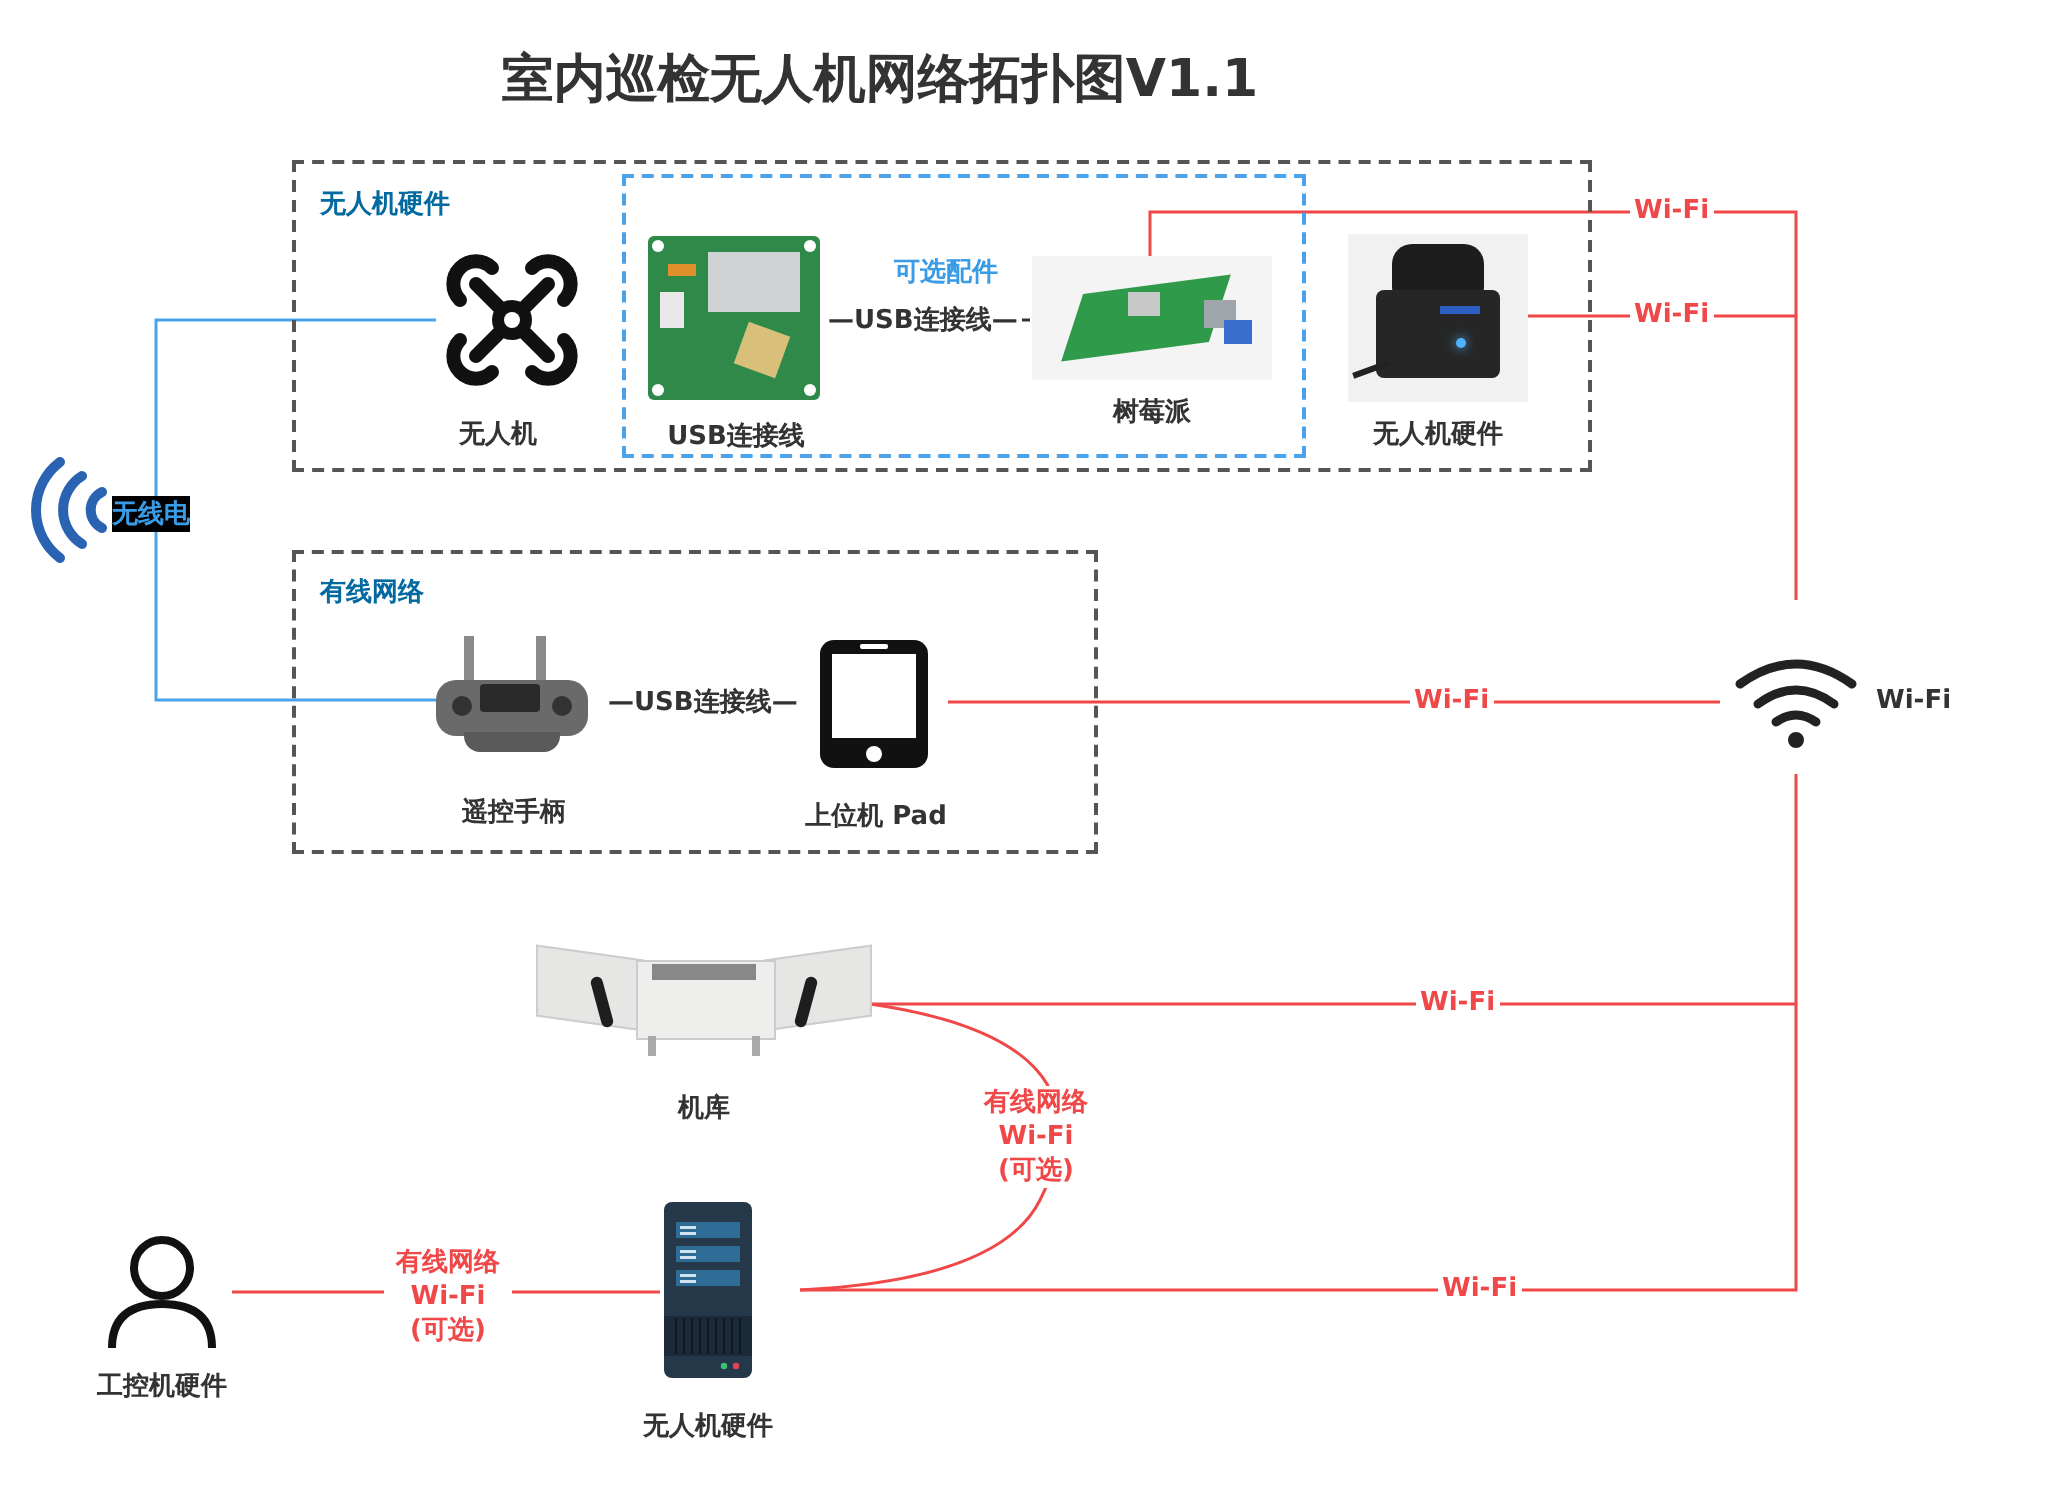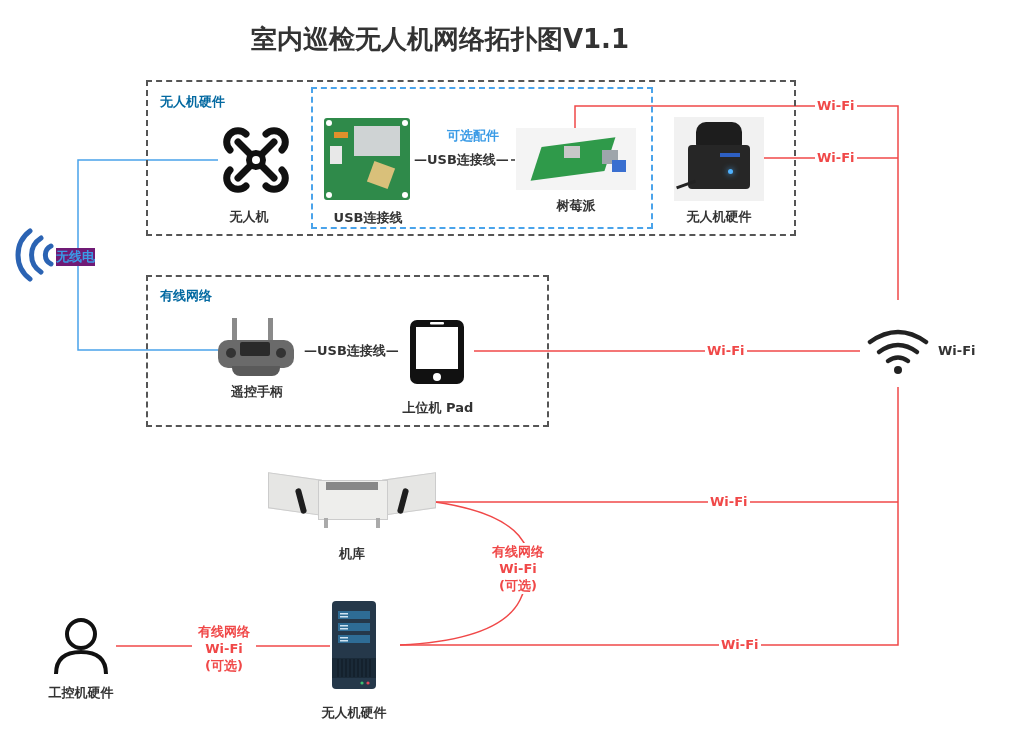--- a/index.html
+++ b/index.html
@@ -54,21 +54,21 @@
 <div class="abs group" style="left:146px;top:275px;width:403px;height:152px;"></div>
 <div class="abs glabel" style="left:160px;top:287px;">有线网络</div>
 
 <div class="abs" style="left:14px;top:228px;">
   <svg width="40" height="54" viewBox="0 0 40 54">
     <path d="M16,3 A30,30 0 0 0 16,51" fill="none" stroke="#2b63b3" stroke-width="5" stroke-linecap="round"></path>
     <path d="M27,10 A20,20 0 0 0 27,44" fill="none" stroke="#2b63b3" stroke-width="5" stroke-linecap="round"></path>
     <path d="M37,18 A10,10 0 0 0 37,36" fill="none" stroke="#2b63b3" stroke-width="5" stroke-linecap="round"></path>
   </svg>
 </div>
-<div class="abs blue-label" style="left:56px;top:248px;background:#701a75;">无线电</div>
+<div class="abs blue-label" style="left:56px;top:248px;background:#000000;">无线电</div>
 
 <div class="abs" style="left:220px;top:124px;">
   <svg width="72" height="72" viewBox="0 0 72 72">
     <g fill="none" stroke="#111" stroke-width="7" stroke-linecap="round">
       <line x1="18" y1="18" x2="54" y2="54"></line>
       <line x1="54" y1="18" x2="18" y2="54"></line>
       <path d="M10,26 A11,11 0 1 1 26,10"></path>
       <path d="M46,10 A11,11 0 1 1 62,26"></path>
       <path d="M10,46 A11,11 0 1 0 26,62"></path>
       <path d="M46,62 A11,11 0 1 0 62,46"></path>
@@ -114,21 +114,21 @@
 
 <div class="abs" style="left:218px;top:318px;width:76px;height:62px;">
   <div style="position:absolute;left:14px;top:0;width:5px;height:22px;background:#8a8a8a;"></div>
   <div style="position:absolute;left:50px;top:0;width:5px;height:22px;background:#8a8a8a;"></div>
   <div style="position:absolute;left:0;top:22px;width:76px;height:28px;background:#6a6a6a;border-radius:10px;"></div>
   <div style="position:absolute;left:22px;top:24px;width:30px;height:14px;background:#2a2a2a;border-radius:2px;"></div>
   <div style="position:absolute;left:8px;top:30px;width:10px;height:10px;border-radius:50%;background:#333;"></div>
   <div style="position:absolute;left:58px;top:30px;width:10px;height:10px;border-radius:50%;background:#333;"></div>
   <div style="position:absolute;left:14px;top:48px;width:48px;height:10px;background:#5a5a5a;border-radius:0 0 8px 8px;"></div>
 </div>
-<div class="abs node-label" style="left:220px;top:383px;width:74px;">遥控手柄</div>
+<div class="abs node-label" style="left:220px;top:397px;width:74px;">遥控手柄</div>
 <div class="abs usb-label" style="left:302px;top:342px;">—USB连接线—</div>
 
 <div class="abs" style="left:408px;top:318px;">
   <svg width="58" height="68" viewBox="0 0 58 68">
     <rect x="2" y="2" width="54" height="64" rx="7" fill="#111"></rect>
     <rect x="8" y="9" width="42" height="42" fill="#fff"></rect>
     <rect x="22" y="4" width="14" height="2.5" rx="1" fill="#fff"></rect>
     <circle cx="29" cy="59" r="4" fill="#fff"></circle>
   </svg>
 </div>

